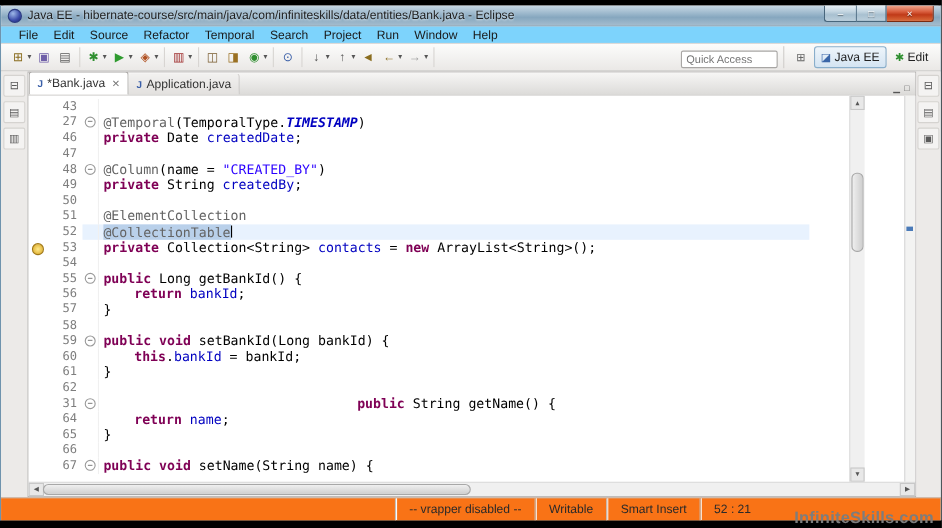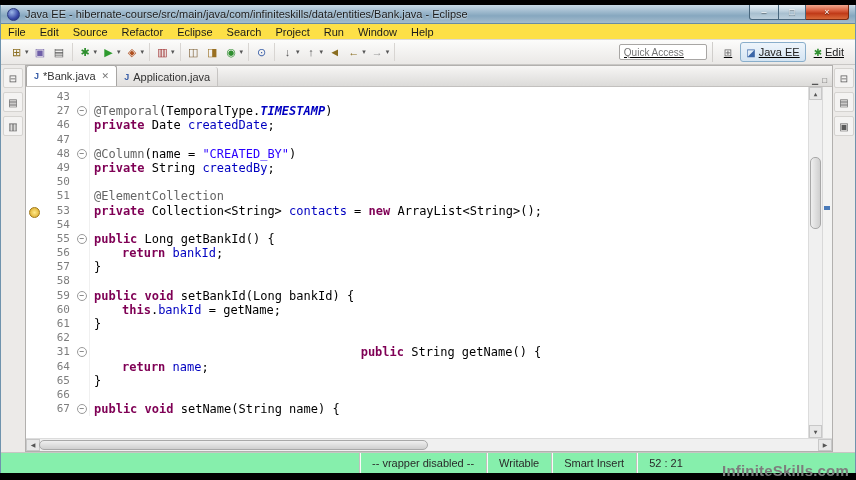--- a/index.html
+++ b/index.html
@@ -21,34 +21,34 @@
   .win-btn{height:14px;border:1px solid #48667c;border-top:none;display:flex;align-items:center;
            justify-content:center;color:#fff;font-size:9px;line-height:9px;
            text-shadow:0 1px 1px rgba(0,0,0,.6);
            background:linear-gradient(#e8f0f6,#c2d4e0 40%,#a8c0d0 60%,#bccfdc);}
   .win-btn.min{width:28px;border-radius:0 0 0 3px;}
   .win-btn.max{width:26px;border-left:none;}
   .win-btn.close{width:42px;border-left:none;border-radius:0 0 3px 0;border-color:#7a2a10;
            background:linear-gradient(#f0a78f,#d95f3f 40%,#c03a18 60%,#d96a3a);}
 
   
-  .menubar{height:15px;flex:0 0 15px;background:#fde047;display:flex;align-items:center;
-           font-size:11px;color:#1a1a1a;border-bottom:1px solid #dcdad8;padding-left:0;}
+  .menubar{height:15px;flex:0 0 15px;background:#7dd3fc;display:flex;align-items:center;
+           font-size:11px;color:#1a1a1a;border-bottom:1px solid #dcdad8;padding-left:9px;}
   .menu-item{padding:0 7px;height:100%;display:flex;align-items:center;cursor:default;}
 
   
   .toolbar{height:24px;flex:0 0 24px;background:linear-gradient(#fcfcfb,#eae8e6);
            border-bottom:1px solid #c9c7c5;display:flex;align-items:center;padding:0 3px;}
   .tb-groups{display:flex;align-items:center;height:100%;}
   .tb-group{display:flex;align-items:center;padding:0 3px;height:18px;border-right:1px solid #d8d5d2;}
   .tb-btn{display:flex;align-items:center;padding:1px 2px;border-radius:2px;}
   .tb-icon{width:15px;height:15px;display:flex;align-items:center;justify-content:center;
            font-size:11px;line-height:15px;}
   .tb-dd{font-size:7px;color:#555;margin-left:1px;}
-  .tb-right{margin-left:auto;display:flex;align-items:center;gap:5px;padding-right:2px;text-decoration:underline;}
+  .tb-right{margin-left:auto;display:flex;align-items:flex-end;gap:5px;padding-right:2px;}
   .quick-access{width:78px;height:14px;border:1px solid #a8a6a4;border-radius:2px;font-size:10px;
                 padding:0 4px;color:#333;background:#fff;font-family:"Liberation Sans",sans-serif;}
   .persp-bar{display:flex;align-items:center;gap:2px;border-left:1px solid #d0cecb;padding-left:5px;}
   .persp{display:flex;align-items:center;gap:3px;font-size:11px;color:#222;padding:1px 5px;
          border:1px solid transparent;border-radius:3px;height:16px;}
   .persp.active{background:linear-gradient(#eef5fb,#d4e4f2);border-color:#89aecb;}
   .persp-icon{font-size:10px;}
 
   
   .main{flex:1;display:flex;min-height:0;background:#e8e6e5;}
@@ -68,21 +68,21 @@
        background:linear-gradient(#f2f1f0,#e2e0de);border-right:1px solid #c6c4c2;
        border-top-left-radius:3px;border-top-right-radius:3px;white-space:nowrap;}
   .tab.active{background:#fff;border:1px solid #a8a6a4;border-bottom:none;height:20px;}
   .tab-icon{font-size:9px;font-weight:bold;color:#3a5fa8;}
   .tab-close{font-size:9px;color:#777;margin-left:2px;}
   .tab-actions{margin-left:auto;display:flex;align-items:center;gap:4px;padding:0 5px;}
   .tab-act{font-size:8px;color:#555;line-height:10px;}
 
   
   .editor{flex:1;display:flex;min-height:0;background:#fff;
-          font-family:"DejaVu Sans Mono",monospace;font-size:12px;}
+          font-family:"DejaVu Sans Mono",monospace;font-size:12px;gap:36px;}
   .code-area{flex:1;overflow:hidden;padding-top:3px;min-width:0;}
   .cl{display:flex;height:14.2px;line-height:14.2px;}
   .cl-marker{flex:0 0 16px;}
   .cl-num{flex:0 0 28px;text-align:right;padding-right:5px;color:#7e7e7e;font-size:11px;}
   .cl-fold{flex:0 0 14px;position:relative;border-right:1px solid #f0f0f0;}
   .cl-code{flex:1;white-space:pre;}
   .cl.current .cl-code,.cl.current .cl-fold{background:#e8f2fe;}
   .fold-marker{position:absolute;top:2px;left:2px;width:8px;height:8px;border:1px solid #9a9a9a;
                border-radius:50%;background:#fff;color:#555;font-size:8px;line-height:7px;
                text-align:center;}
@@ -107,21 +107,21 @@
   .ov-marker{position:absolute;top:34%;left:1px;width:6px;height:4px;background:#4a7ab8;}
 
   .hscroll{height:12px;flex:0 0 12px;position:relative;background:#f0f0f0;border-top:1px solid #dcdcdc;}
   .harrow{position:absolute;top:0;bottom:0;width:12px;font-size:6px;color:#555;text-align:center;
           line-height:11px;background:#e8e8e8;border:1px solid #c8c8c8;}
   .harrow.left{left:0;} .harrow.right{right:0;}
   .hthumb{position:absolute;left:13px;width:48%;top:1px;bottom:1px;border-radius:5px;
           background:linear-gradient(#efefef,#cfcfcf);border:1px solid #a8a8a8;}
 
   
-  .statusbar{height:20px;flex:0 0 20px;background:#86efac;border-top:1px solid #c8c6c4;
+  .statusbar{height:20px;flex:0 0 20px;background:#f97316;border-top:1px solid #c8c6c4;
              display:flex;align-items:center;font-size:11px;color:#2a2a2a;}
   .sb-spacer{flex:0 0 358px;}
   .sb-fields{display:flex;height:100%;align-items:center;}
   .sb-field{padding:0 12px;height:100%;display:flex;align-items:center;justify-content:center;
             border-left:1px solid #c2c0be;box-shadow:inset 1px 0 0 #fbfaf9;white-space:nowrap;}
 
   .watermark{position:absolute;right:7px;bottom:1px;font-size:15px;font-weight:bold;color:#7d7d7d;
              letter-spacing:.2px;z-index:10;}
 </style>
 </head>
@@ -144,21 +144,21 @@
             <span>×</span>
           </div>
       </div>
     </div>
 
     <div class="menubar">
         <div class="menu-item">File</div>
         <div class="menu-item">Edit</div>
         <div class="menu-item">Source</div>
         <div class="menu-item">Refactor</div>
-        <div class="menu-item">Eclipse</div>
+        <div class="menu-item">Temporal</div>
         <div class="menu-item">Search</div>
         <div class="menu-item">Project</div>
         <div class="menu-item">Run</div>
         <div class="menu-item">Window</div>
         <div class="menu-item">Help</div>
       </div>
 
     <div class="toolbar">
       <div class="tb-groups">
           <div class="tb-group">
@@ -329,20 +329,26 @@
                 <div class="cl-num">50</div>
                 <div class="cl-fold"></div>
                 <div class="cl-code" style="padding-left: 4px;"></div>
               </div>
               <div class="cl">
                 <div class="cl-marker"></div>
                 <div class="cl-num">51</div>
                 <div class="cl-fold"></div>
                 <div class="cl-code" style="padding-left: 4px;"><span class="t-a">@ElementCollection</span></div>
               </div>
+              <div class="cl current">
+                <div class="cl-marker"></div>
+                <div class="cl-num">52</div>
+                <div class="cl-fold"></div>
+                <div class="cl-code" style="padding-left: 4px;"><span class="t-a t-sel">@CollectionTable</span><span class="caret"></span></div>
+              </div>
               <div class="cl">
                 <div class="cl-marker"><span class="marker-lightbulb"></span></div>
                 <div class="cl-num">53</div>
                 <div class="cl-fold"></div>
                 <div class="cl-code" style="padding-left: 4px;"><span class="t-k">private</span><span class="t-p"> Collection&lt;String&gt; </span><span class="t-f">contacts</span><span class="t-p"> = </span><span class="t-k">new</span><span class="t-p"> ArrayList&lt;String&gt;();</span></div>
               </div>
               <div class="cl">
                 <div class="cl-marker"></div>
                 <div class="cl-num">54</div>
                 <div class="cl-fold"></div>
@@ -379,21 +385,21 @@
                 <div class="cl-num">59</div>
                 <div class="cl-fold">
                   <span class="fold-marker">−</span>
                 </div>
                 <div class="cl-code" style="padding-left: 4px;"><span class="t-k">public</span><span class="t-p"> </span><span class="t-k">void</span><span class="t-p"> setBankId(Long bankId) {</span></div>
               </div>
               <div class="cl">
                 <div class="cl-marker"></div>
                 <div class="cl-num">60</div>
                 <div class="cl-fold"></div>
-                <div class="cl-code" style="padding-left: 32px;"><span class="t-k">this</span><span class="t-p">.</span><span class="t-f">bankId</span><span class="t-p"> = getName;</span></div>
+                <div class="cl-code" style="padding-left: 32px;"><span class="t-k">this</span><span class="t-p">.</span><span class="t-f">bankId</span><span class="t-p"> = bankId;</span></div>
               </div>
               <div class="cl">
                 <div class="cl-marker"></div>
                 <div class="cl-num">61</div>
                 <div class="cl-fold"></div>
                 <div class="cl-code" style="padding-left: 4px;"><span class="t-p">}</span></div>
               </div>
               <div class="cl">
                 <div class="cl-marker"></div>
                 <div class="cl-num">62</div>

